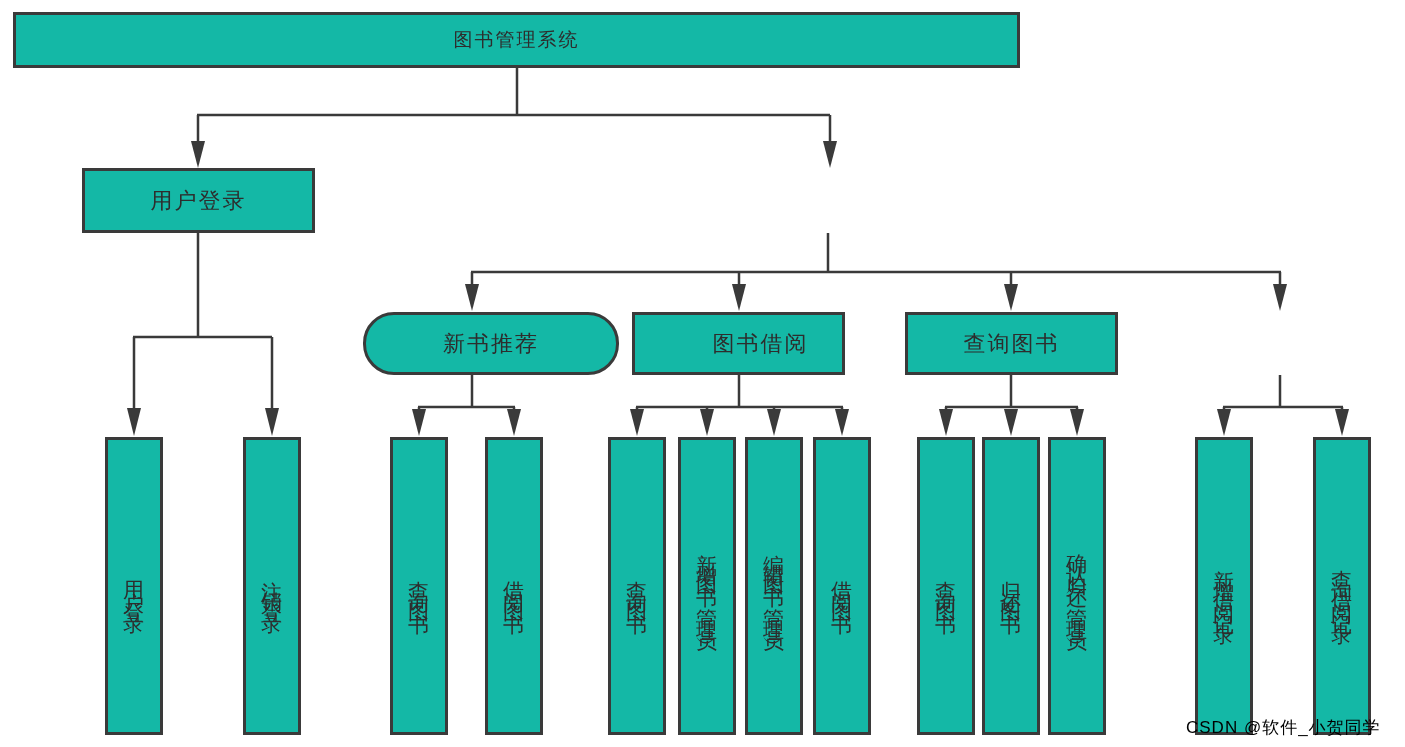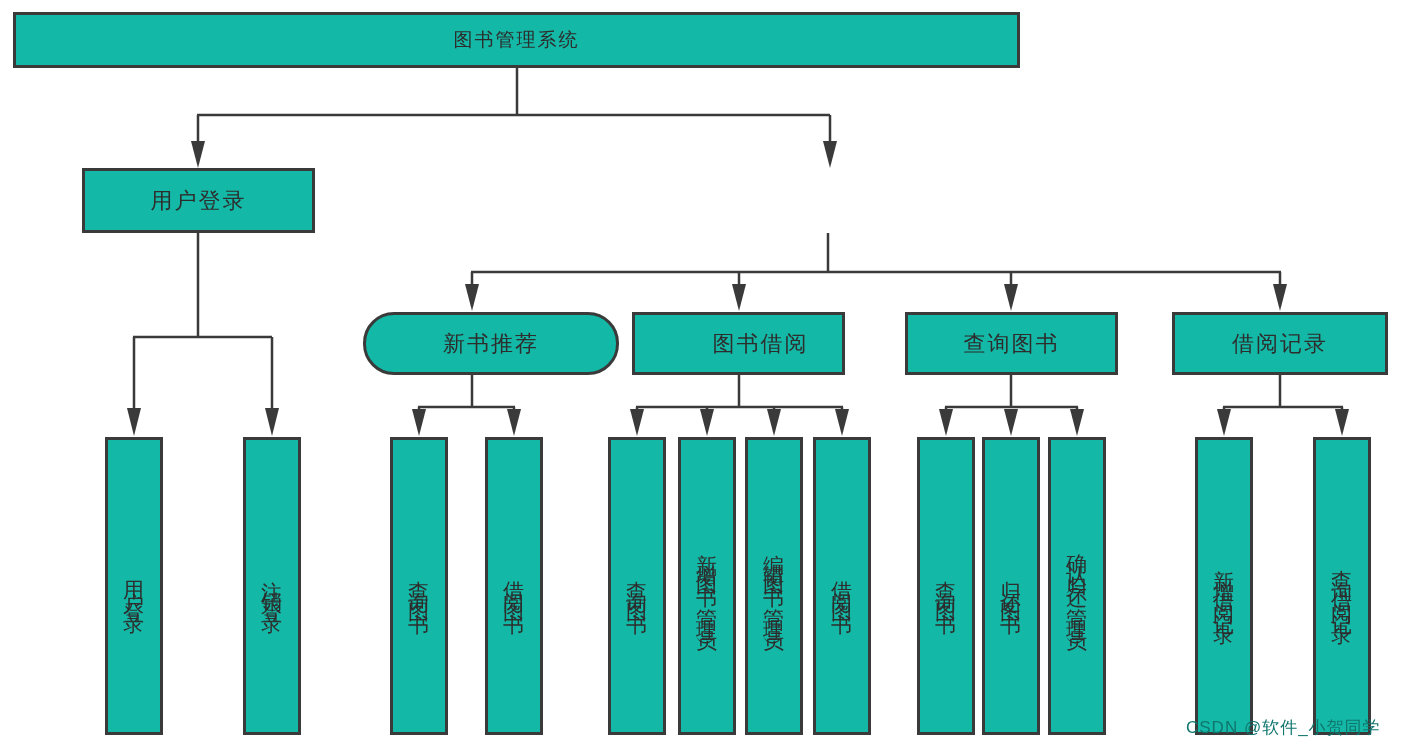--- a/index.html
+++ b/index.html
@@ -48,21 +48,21 @@
     text-orientation: mixed;
     font-size: 21px;
     letter-spacing: 11px;
     line-height: 1;
   }
   .watermark {
     position: absolute;
     left: 1186px; top: 716px;
     font-size: 17px;
     letter-spacing: 1px;
-    color: #0f766e;
+    color: #000000;
     z-index: 3;
     white-space: nowrap;
   }
 </style>
 </head>
 <body>
 
 <div class="canvas">
 
   <svg class="connectors" width="1405" height="747" viewBox="0 0 1405 747" fill="none" stroke="#3a3a3a" stroke-width="2.5">
@@ -115,21 +115,20 @@
     </g>
   </svg>
 
   <div class="node root-node">图书管理系统</div>
 
   <div class="node h-node lv2" style="left:82px;">用户登录</div>
 
   <div class="node h-node lv3" style="left:363px;width:256px;border-radius:31px;">新书推荐</div>
   <div class="node h-node lv3" style="left:632px;width:213px;padding-left:44px;">图书借阅</div>
   <div class="node h-node lv3" style="left:905px;width:213px;">查询图书</div>
-  <div class="node h-node lv3" style="left:1172px;width:216px;">借阅记录</div>
 
   <div class="node v-node" style="left:105px;">用户登录</div>
   <div class="node v-node" style="left:243px;">注销登录</div>
   <div class="node v-node" style="left:390px;">查询图书</div>
   <div class="node v-node" style="left:485px;">借阅图书</div>
   <div class="node v-node" style="left:608px;">查询图书</div>
   <div class="node v-node" style="left:678px;">新增图书（管理员）</div>
   <div class="node v-node" style="left:745px;">编辑图书（管理员）</div>
   <div class="node v-node" style="left:813px;">借阅图书</div>
   <div class="node v-node" style="left:917px;">查询图书</div>

